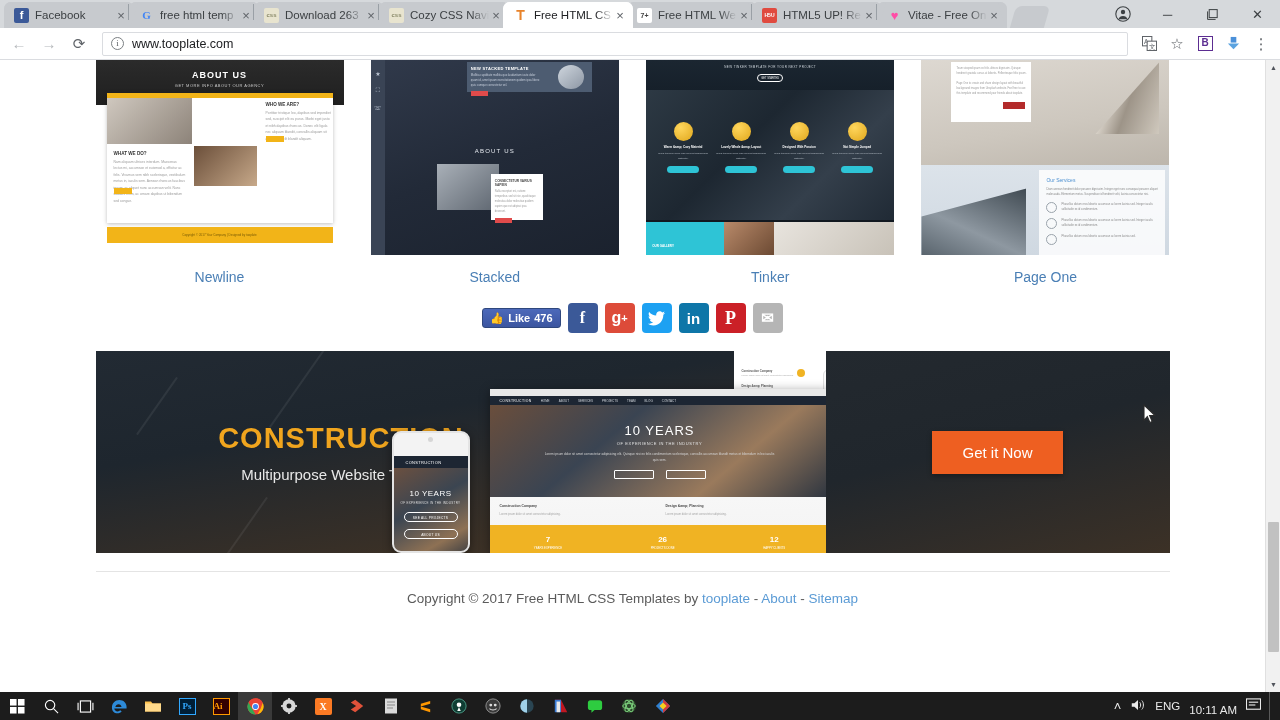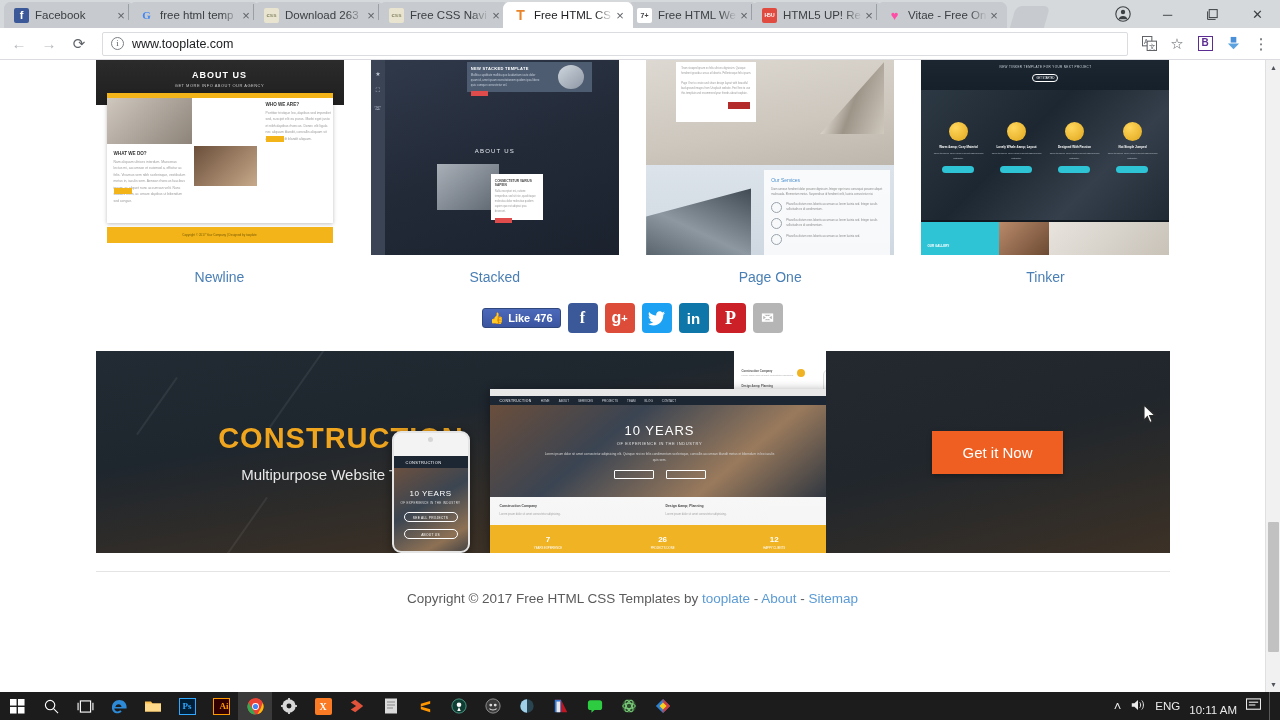--- a/index.html
+++ b/index.html
@@ -356,21 +356,21 @@
 
     <div class="tab">
       <span class="fav" style="background:#e8e4cf;color:#8a8a6a;font-size:6px;">css</span>
       <span class="ttl">Download 263</span>
       <span class="xbtn">×</span>
     </div>
     <div class="tab-sep"></div>
 
     <div class="tab">
       <span class="fav" style="background:#e8e4cf;color:#8a8a6a;font-size:6px;">css</span>
-      <span class="ttl">Free CSS Navi</span>
+      <span class="ttl">Cozy CSS Navi</span>
       <span class="xbtn">×</span>
     </div>
 
     <div class="tab active">
       <span class="fav" style="color:#e8832a;font-size:14px;">T</span>
       <span class="ttl">Free HTML CS</span>
       <span class="xbtn">×</span>
     </div>
 
     <div class="tab">
@@ -494,20 +494,64 @@
               <div class="card2">
                 <div class="c-t">CONSECTETUR VARIUS SAPIEN</div>
                 <div class="c-p">Nulla excepturi est, ratione temporibus sed sit iste, quod itaque molestias dolor molestiae quidem sapien quo est adipisci ipsa deserunt.</div>
                 <div class="c-b"></div>
               </div>
             </div>
             <div class="thumbname">Stacked</div>
           </div>
 
           <div class="thumbcell">
+            <div class="thumbimg t3">
+              <div class="top">
+                <div class="tt">NEW TINKER TEMPLATE FOR YOUR NEXT PROJECT</div>
+                <div class="tb">GET STARTED</div>
+              </div>
+              <div class="mid"></div>
+              <div class="feats">
+                <div class="feat">
+                  <div class="coin"></div>
+                  <div class="ft">Warm &amp;amp; Cozy Material</div>
+                  <div class="fp">Nulla tempore dolor ipsa repellat assumenda distinctio.</div>
+                  <div class="fb"></div>
+                </div>
+                <div class="feat">
+                  <div class="coin"></div>
+                  <div class="ft">Lovely Whale &amp;amp; Layout</div>
+                  <div class="fp">Nulla tempore dolor ipsa repellat assumenda distinctio.</div>
+                  <div class="fb"></div>
+                </div>
+                <div class="feat">
+                  <div class="coin"></div>
+                  <div class="ft">Designed With Passion</div>
+                  <div class="fp">Nulla tempore dolor ipsa repellat assumenda distinctio.</div>
+                  <div class="fb"></div>
+                </div>
+                <div class="feat">
+                  <div class="coin"></div>
+                  <div class="ft">Not Simple Jumped</div>
+                  <div class="fp">Nulla tempore dolor ipsa repellat assumenda distinctio.</div>
+                  <div class="fb"></div>
+                </div>
+              </div>
+              <div class="bot">
+                <div class="bl">
+                  <div class="blt">OUR GALLERY</div>
+                </div>
+                <div class="bi1"></div>
+                <div class="bi2"></div>
+              </div>
+            </div>
+            <div class="thumbname">Tinker</div>
+          </div>
+
+          <div class="thumbcell">
             <div class="thumbimg t4">
               <div class="wall"></div>
               <div class="stair"></div>
               <div class="wcard">
                 <p>Team stooped ipsum ex felis ultrices dignissim. Quisque hendrerit gravida cursus at lobortis. Pellentesque felis ipsum.</p>
                 <p>Page One to create and share design layout with beautiful background images from Unsplash website. Feel free to use this template and recommend your friends about tooplate.</p>
                 <div class="b"></div>
               </div>
               <div class="low"></div>
               <div class="bridge"></div>
@@ -522,64 +566,20 @@
                   <div class="sico"></div>
                   <p>Phasellus dictum eros lobortis accumsan ac lorem lacinia sed. Integer iaculis sollicitudin ex id condimentum.</p>
                 </div>
                 <div class="sitem">
                   <div class="sico"></div>
                   <p>Phasellus dictum eros lobortis accumsan ac lorem lacinia sed.</p>
                 </div>
               </div>
             </div>
             <div class="thumbname">Page One</div>
-          </div>
-
-          <div class="thumbcell">
-            <div class="thumbimg t3">
-              <div class="top">
-                <div class="tt">NEW TINKER TEMPLATE FOR YOUR NEXT PROJECT</div>
-                <div class="tb">GET STARTED</div>
-              </div>
-              <div class="mid"></div>
-              <div class="feats">
-                <div class="feat">
-                  <div class="coin"></div>
-                  <div class="ft">Warm &amp;amp; Cozy Material</div>
-                  <div class="fp">Nulla tempore dolor ipsa repellat assumenda distinctio.</div>
-                  <div class="fb"></div>
-                </div>
-                <div class="feat">
-                  <div class="coin"></div>
-                  <div class="ft">Lovely Whale &amp;amp; Layout</div>
-                  <div class="fp">Nulla tempore dolor ipsa repellat assumenda distinctio.</div>
-                  <div class="fb"></div>
-                </div>
-                <div class="feat">
-                  <div class="coin"></div>
-                  <div class="ft">Designed With Passion</div>
-                  <div class="fp">Nulla tempore dolor ipsa repellat assumenda distinctio.</div>
-                  <div class="fb"></div>
-                </div>
-                <div class="feat">
-                  <div class="coin"></div>
-                  <div class="ft">Not Simple Jumped</div>
-                  <div class="fp">Nulla tempore dolor ipsa repellat assumenda distinctio.</div>
-                  <div class="fb"></div>
-                </div>
-              </div>
-              <div class="bot">
-                <div class="bl">
-                  <div class="blt">OUR GALLERY</div>
-                </div>
-                <div class="bi1"></div>
-                <div class="bi2"></div>
-              </div>
-            </div>
-            <div class="thumbname">Tinker</div>
           </div>
         </div>
 
 
         <div class="socialrow">
           <div class="likebtn">
             <span class="thumb">👍</span>
             <span>Like</span>
             <span style="margin-left:4px;">476</span>
           </div>
@@ -782,21 +782,21 @@
   <div class="tbitem">
     <svg width="18" height="15" viewBox="0 0 18 15">
         <path d="M1 2.5h6l1.5 2H17v8H1z" fill="#ffc24d"></path>
         <path d="M1 4.5h16v8H1z" fill="#ffd98a"></path>
       </svg>
   </div>
   <div class="tbitem">
     <span style="display:inline-block;width:17px;height:17px;background:#001e36;border:1px solid #31a8ff;color:#31a8ff;font-size:9px;font-weight:bold;text-align:center;line-height:15px;">Ps</span>
   </div>
   <div class="tbitem">
-    <span style="display:inline-block;width:17px;height:17px;background:#330000;border:1px solid #ff9a00;color:#ff9a00;font-size:9px;font-weight:bold;text-align:right;line-height:15px;">Ai</span>
+    <span style="display:inline-block;width:17px;height:17px;background:#330000;border:1px solid #ff9a00;color:#ff9a00;font-size:9px;font-weight:bold;text-align:left;line-height:15px;">Ai</span>
   </div>
   <div class="tbitem act">
     <svg width="17" height="17" viewBox="0 0 18 18">
         <circle cx="9" cy="9" r="8.5" fill="#ea4335"></circle>
         <path d="M9 .5A8.5 8.5 0 0 1 16.6 5H9z" fill="#ea4335"></path>
         <path d="M16.6 5A8.5 8.5 0 0 1 11 17.2L14.5 11z" fill="#fbbc05"></path>
         <path d="M9 17.5A8.5 8.5 0 0 1 1.7 4.6L5.3 11z" fill="#34a853"></path>
         <path d="M1.7 4.6A8.5 8.5 0 0 1 16.6 5H9a4 4 0 0 0-3.7 6z" fill="#ea4335"></path>
         <circle cx="9" cy="9" r="3.6" fill="#fff"></circle>
         <circle cx="9" cy="9" r="2.7" fill="#4285f4"></circle>

